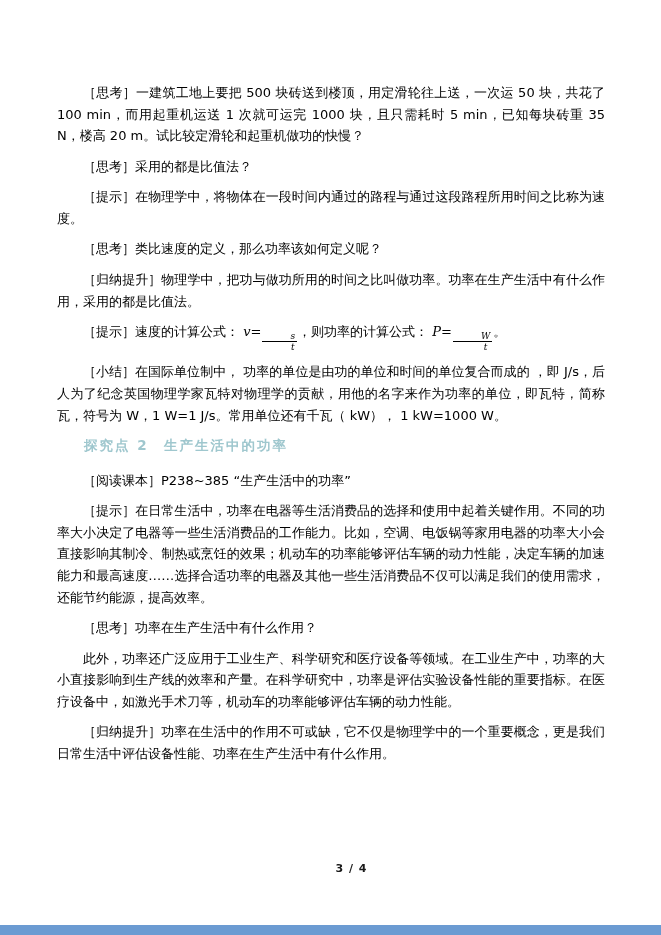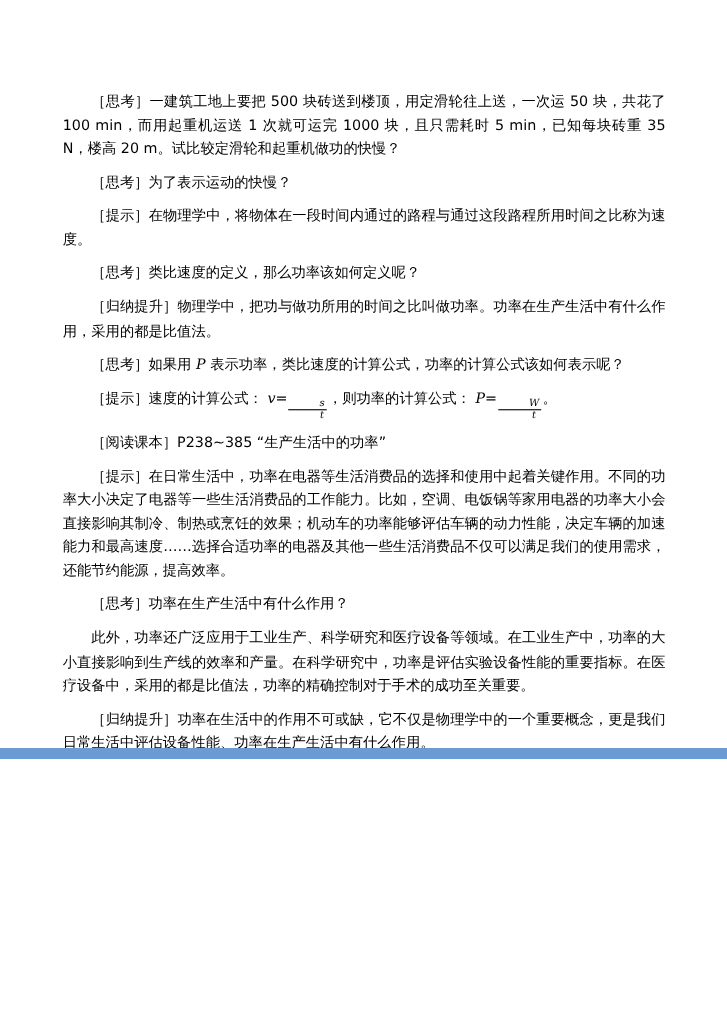--- a/index.html
+++ b/index.html
@@ -3,21 +3,21 @@
 <meta charset="utf-8">
 <style>
   html, body {
     margin: 0;
     padding: 0;
     background: #ffffff;
   }
   .page {
     position: relative;
     width: 661px;
-    height: 690px;
+    height: 935px;
     background: #ffffff;
     overflow: hidden;
     font-family: "DejaVu Sans", sans-serif;
     color: #000000;
   }
   .content {
     position: absolute;
     left: 57px;
     top: 82px;
     width: 548px;
@@ -88,33 +88,34 @@
     width: 100%;
     height: 10px;
   }
 </style>
 </head>
 <body>
 
 <div class="page">
   <div class="content" id="blocks-container">
       <p class="para">［思考］一建筑工地上要把 500 块砖送到楼顶，用定滑轮往上送，一次运 50 块，共花了 100 min，而用起重机运送 1 次就可运完 1000 块，且只需耗时 5 min，已知每块砖重 35 N，楼高 20 m。试比较定滑轮和起重机做功的快慢？</p>
-      <p class="para">［思考］为了表示运动的快慢？</p>
+      <p class="para">［思考］采用的都是比值法？</p>
       <p class="para">［提示］在物理学中，将物体在一段时间内通过的路程与通过这段路程所用时间之比称为速度。</p>
       <p class="para">［思考］类比速度的定义，那么功率该如何定义呢？</p>
       <p class="para">［归纳提升］物理学中，把功与做功所用的时间之比叫做功率。功率在生产生活中有什么作用，采用的都是比值法。</p>
-      <p class="para">［思考］如果用 <i>P</i> 表示功率，类比速度的计算公式，功率的计算公式该如何表示呢？</p>
       <p class="para">［提示］速度的计算公式： <i>v</i>=<span class="frac">
           <span class="num">s</span>
           <span class="den">t</span>
         </span>，则功率的计算公式： <i>P</i>=<span class="frac">
           <span class="num">W</span>
           <span class="den">t</span>
         </span>。</p>
+      <p class="para">［小结］在国际单位制中， 功率的单位是由功的单位和时间的单位复合而成的 ，即 J/s，后人为了纪念英国物理学家瓦特对物理学的贡献，用他的名字来作为功率的单位，即瓦特，简称瓦，符号为 W，1 W=1 J/s。常用单位还有千瓦（ kW）， 1 kW=1000 W。</p>
+      <h3 class="section-heading" style="color: rgb(159, 199, 206);">探究点 2　生产生活中的功率</h3>
       <p class="para">［阅读课本］P238~385 “生产生活中的功率”</p>
       <p class="para">［提示］在日常生活中，功率在电器等生活消费品的选择和使用中起着关键作用。不同的功率大小决定了电器等一些生活消费品的工作能力。比如，空调、电饭锅等家用电器的功率大小会直接影响其制冷、制热或烹饪的效果；机动车的功率能够评估车辆的动力性能，决定车辆的加速能力和最高速度……选择合适功率的电器及其他一些生活消费品不仅可以满足我们的使用需求，还能节约能源，提高效率。</p>
       <p class="para">［思考］功率在生产生活中有什么作用？</p>
-      <p class="para">此外，功率还广泛应用于工业生产、科学研究和医疗设备等领域。在工业生产中，功率的大小直接影响到生产线的效率和产量。在科学研究中，功率是评估实验设备性能的重要指标。在医疗设备中，采用的都是比值法，功率的精确控制对于手术的成功至关重要。</p>
+      <p class="para">此外，功率还广泛应用于工业生产、科学研究和医疗设备等领域。在工业生产中，功率的大小直接影响到生产线的效率和产量。在科学研究中，功率是评估实验设备性能的重要指标。在医疗设备中，如激光手术刀等，机动车的功率能够评估车辆的动力性能。</p>
       <p class="para">［归纳提升］功率在生活中的作用不可或缺，它不仅是物理学中的一个重要概念，更是我们日常生活中评估设备性能、功率在生产生活中有什么作用。</p>
     </div>
   <div class="footer">3 / 4</div>
   <div class="bottom-bar" style="background: rgb(107, 155, 210);"></div>
 </div>
 
 </body></html>

